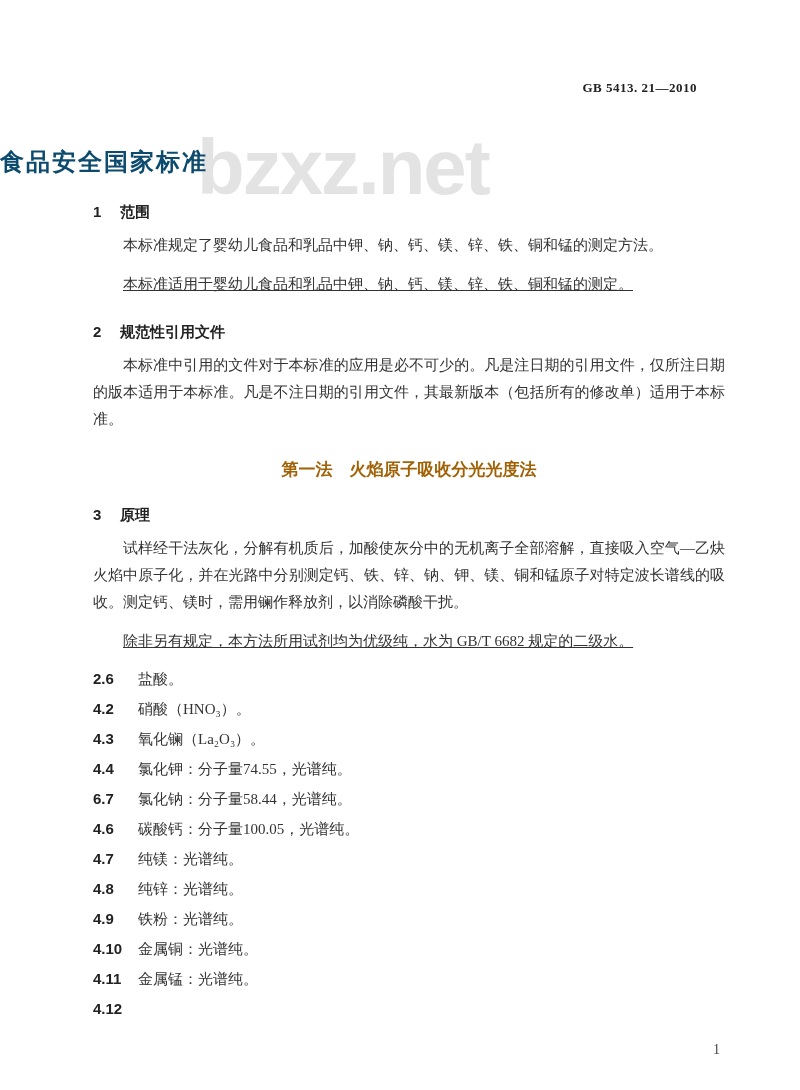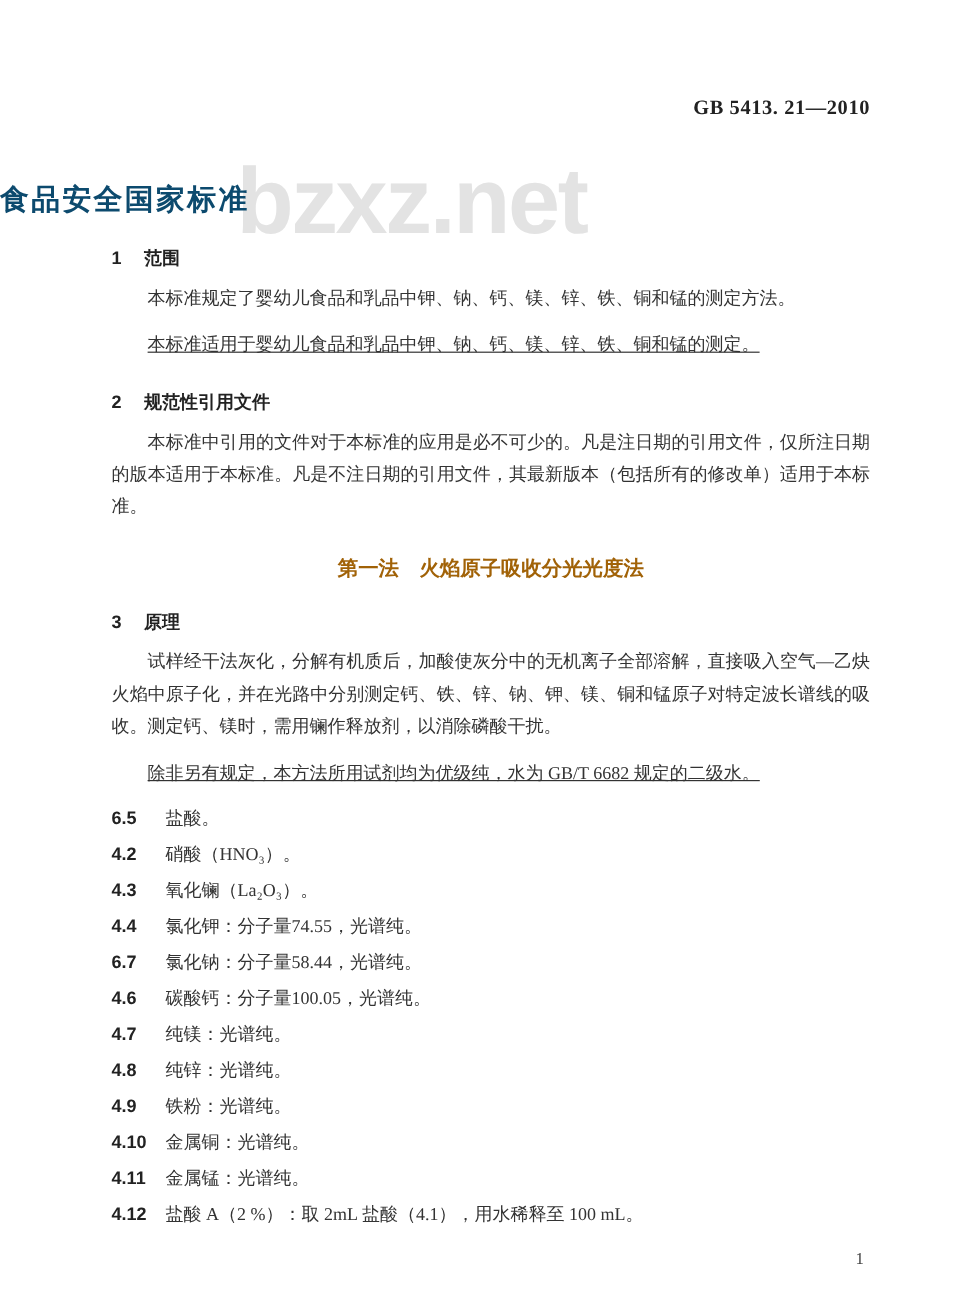--- a/index.html
+++ b/index.html
@@ -9,23 +9,23 @@
     width: 800px;
     height: 1090px;
     margin: 0 auto;
     background: #ffffff;
     font-family: "Liberation Serif", "DejaVu Serif", serif;
     color: #333333;
     overflow: hidden;
   }
   .doc-code {
     padding-top: 80px;
-    padding-right: 75px;
+    padding-right: 103px;
     text-align: right;
-    font-size: 17px;
+    font-size: 13px;
     font-weight: bold;
     color: #222222;
     letter-spacing: 0.5px;
   }
   .watermark {
     position: absolute;
     top: 122px;
     left: 197px;
     z-index: 0;
     font-family: "Liberation Sans", "DejaVu Sans", sans-serif;
@@ -130,21 +130,21 @@
 
     <div class="clause-heading">
       <span class="num">3</span><span>原理</span>
     </div>
     <p class="para">试样经干法灰化，分解有机质后，加酸使灰分中的无机离子全部溶解，直接吸入空气—乙炔火焰中原子化，并在光路中分别测定钙、铁、锌、钠、钾、镁、铜和锰原子对特定波长谱线的吸收。测定钙、镁时，需用镧作释放剂，以消除磷酸干扰。</p>
 
     <p class="para">除非另有规定，本方法所用试剂均为优级纯，水为 GB/T 6682 规定的二级水。</p>
 
     <div class="reagent-list">
       <div class="reagent-item">
-        <span class="num">6.5</span>
+        <span class="num">2.6</span>
         <span class="txt">盐酸。</span>
       </div>
       <div class="reagent-item">
         <span class="num">4.2</span>
         <span class="txt">硝酸（HNO₃）。</span>
       </div>
       <div class="reagent-item">
         <span class="num">4.3</span>
         <span class="txt">氧化镧（La₂O₃）。</span>
       </div>
@@ -175,21 +175,20 @@
       <div class="reagent-item">
         <span class="num">4.10</span>
         <span class="txt">金属铜：光谱纯。</span>
       </div>
       <div class="reagent-item">
         <span class="num">4.11</span>
         <span class="txt">金属锰：光谱纯。</span>
       </div>
       <div class="reagent-item">
         <span class="num">4.12</span>
-        <span class="txt">盐酸 A（2 %）：取 2mL 盐酸（4.1），用水稀释至 100 mL。</span>
       </div>
     </div>
 
   </div>
 
   <div class="page-number">1</div>
 
 </div>
 
 </body></html>

